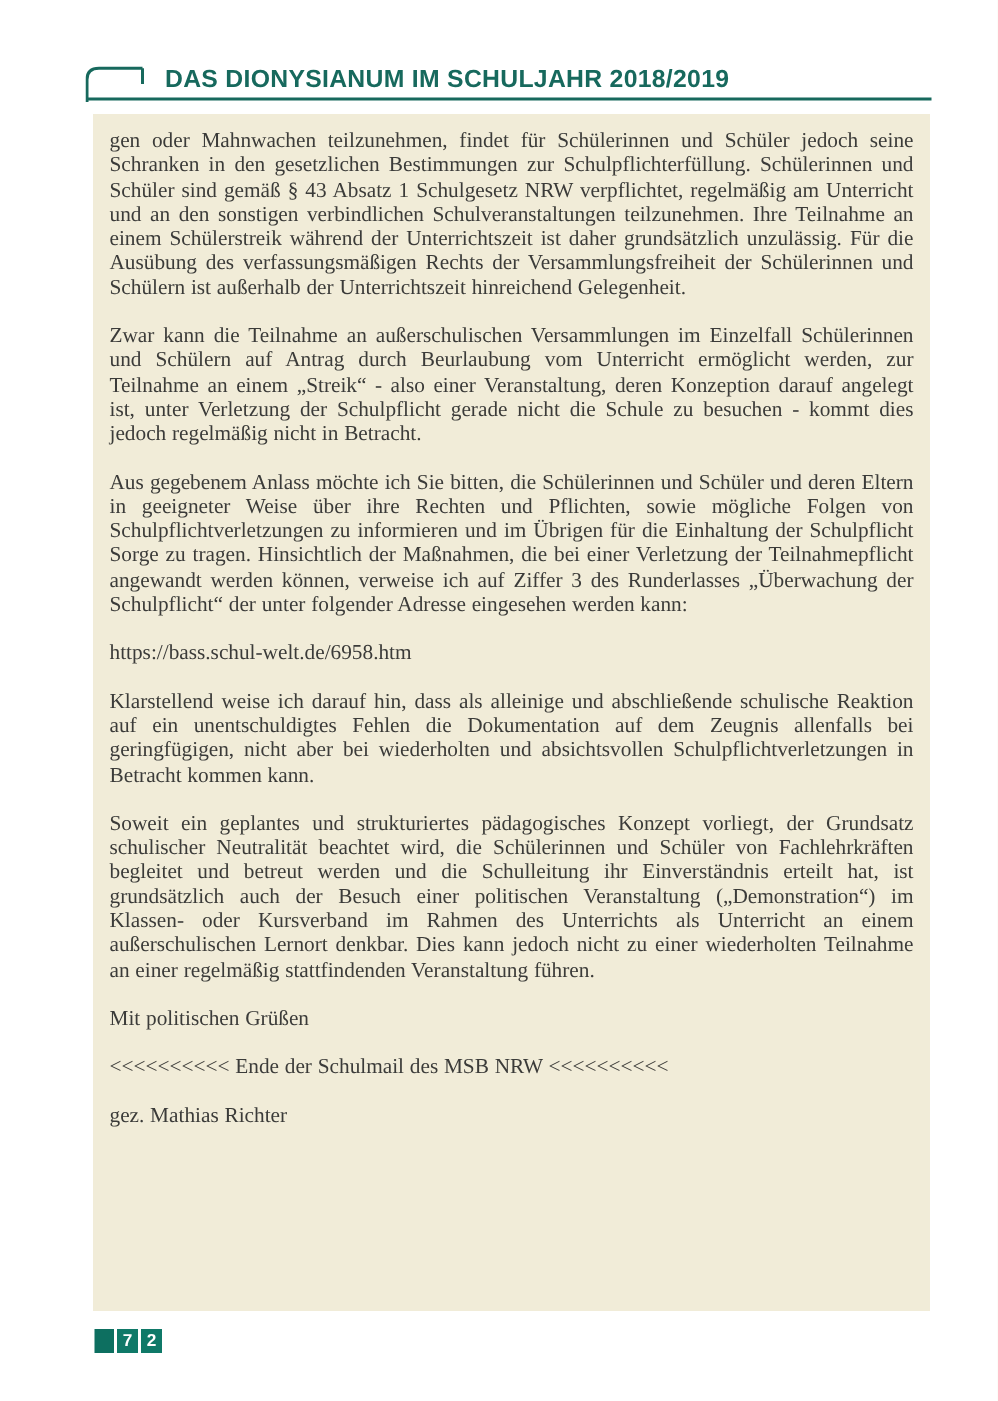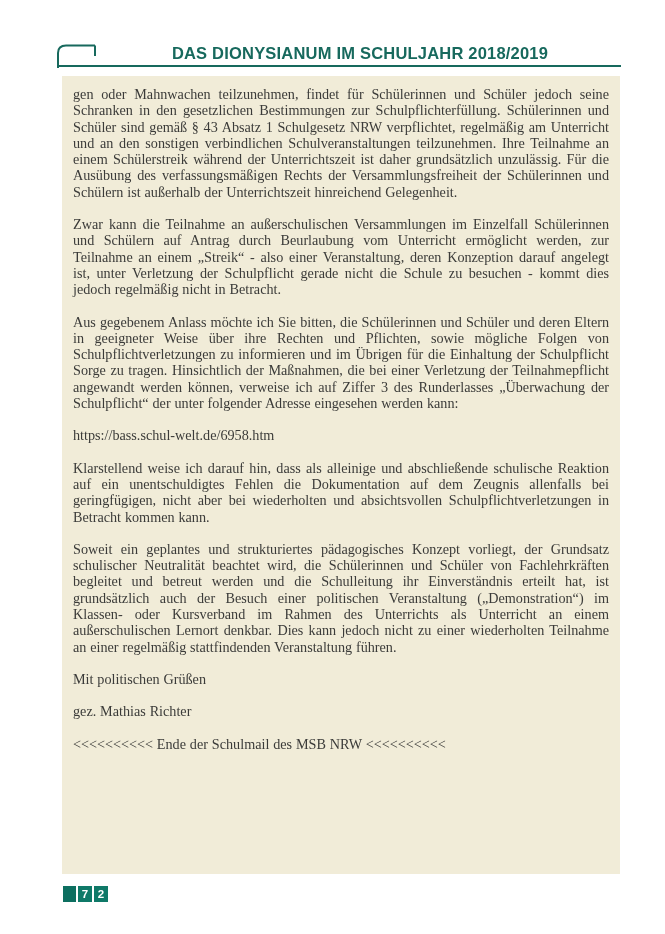--- a/index.html
+++ b/index.html
@@ -31,21 +31,20 @@
     position: absolute;
     left: 110px;
     top: 44px;
     width: 500px;
     font-family: "Liberation Sans", sans-serif;
     font-weight: bold;
     font-size: 16.5px;
     letter-spacing: 0.2px;
     color: #17695d;
     white-space: nowrap;
-    text-align: center;
   }
   
   .article-body {
     position: absolute;
     left: 62px;
     top: 76px;
     width: 558px;
     height: 798px;
     background: #f1ecd8;
     box-sizing: border-box;
@@ -96,22 +95,22 @@
   <div class="page-title">DAS DIONYSIANUM IM SCHULJAHR 2018/2019</div>
 
   <div class="article-body">
     <p>gen oder Mahnwachen teilzunehmen, findet für Schülerinnen und Schüler jedoch seine Schranken in den gesetzlichen Bestimmungen zur Schulpflichterfüllung. Schülerinnen und Schüler sind gemäß § 43 Absatz 1 Schulgesetz NRW verpflichtet, regelmäßig am Unterricht und an den sonstigen verbindlichen Schulveranstaltungen teilzunehmen. Ihre Teilnahme an einem Schülerstreik während der Unterrichtszeit ist daher grundsätzlich unzulässig. Für die Ausübung des verfassungsmäßigen Rechts der Versammlungsfreiheit der Schülerinnen und Schülern ist außerhalb der Unterrichtszeit hinreichend Gelegenheit.</p>
     <p>Zwar kann die Teilnahme an außerschulischen Versammlungen im Einzelfall Schülerinnen und Schülern auf Antrag durch Beurlaubung vom Unterricht ermöglicht werden, zur Teilnahme an einem „Streik“ - also einer Veranstaltung, deren Konzeption darauf angelegt ist, unter Verletzung der Schulpflicht gerade nicht die Schule zu besuchen - kommt dies jedoch regelmäßig nicht in Betracht.</p>
     <p>Aus gegebenem Anlass möchte ich Sie bitten, die Schülerinnen und Schüler und deren Eltern in geeigneter Weise über ihre Rechten und Pflichten, sowie mögliche Folgen von Schulpflichtverletzungen zu informieren und im Übrigen für die Einhaltung der Schulpflicht Sorge zu tragen. Hinsichtlich der Maßnahmen, die bei einer Verletzung der Teilnahmepflicht angewandt werden können, verweise ich auf Ziffer 3 des Runderlasses „Überwachung der Schulpflicht“ der unter folgender Adresse eingesehen werden kann:</p>
     <p class="plain">https://bass.schul-welt.de/6958.htm</p>
     <p>Klarstellend weise ich darauf hin, dass als alleinige und abschließende schulische Reaktion auf ein unentschuldigtes Fehlen die Dokumentation auf dem Zeugnis allenfalls bei geringfügigen, nicht aber bei wiederholten und absichtsvollen Schulpflichtverletzungen in Betracht kommen kann.</p>
     <p>Soweit ein geplantes und strukturiertes pädagogisches Konzept vorliegt, der Grundsatz schulischer Neutralität beachtet wird, die Schülerinnen und Schüler von Fachlehrkräften begleitet und betreut werden und die Schulleitung ihr Einverständnis erteilt hat, ist grundsätzlich auch der Besuch einer politischen Veranstaltung („Demonstration“) im Klassen- oder Kursverband im Rahmen des Unterrichts als Unterricht an einem außerschulischen Lernort denkbar. Dies kann jedoch nicht zu einer wiederholten Teilnahme an einer regelmäßig stattfindenden Veranstaltung führen.</p>
     <p class="plain">Mit politischen Grüßen</p>
+    <p class="plain">&lt;&lt;&lt;&lt;&lt;&lt;&lt;&lt;&lt;&lt; Ende der Schulmail des MSB NRW &lt;&lt;&lt;&lt;&lt;&lt;&lt;&lt;&lt;&lt;</p>
     <p class="plain">gez. Mathias Richter</p>
-    <p class="plain">&lt;&lt;&lt;&lt;&lt;&lt;&lt;&lt;&lt;&lt; Ende der Schulmail des MSB NRW &lt;&lt;&lt;&lt;&lt;&lt;&lt;&lt;&lt;&lt;</p>
   </div>
 
   <div class="page-number">
     <div class="pn-box blank"></div>
     <div class="pn-box digit">7</div>
     <div class="pn-box digit">2</div>
   </div>
 
 </div>
 

